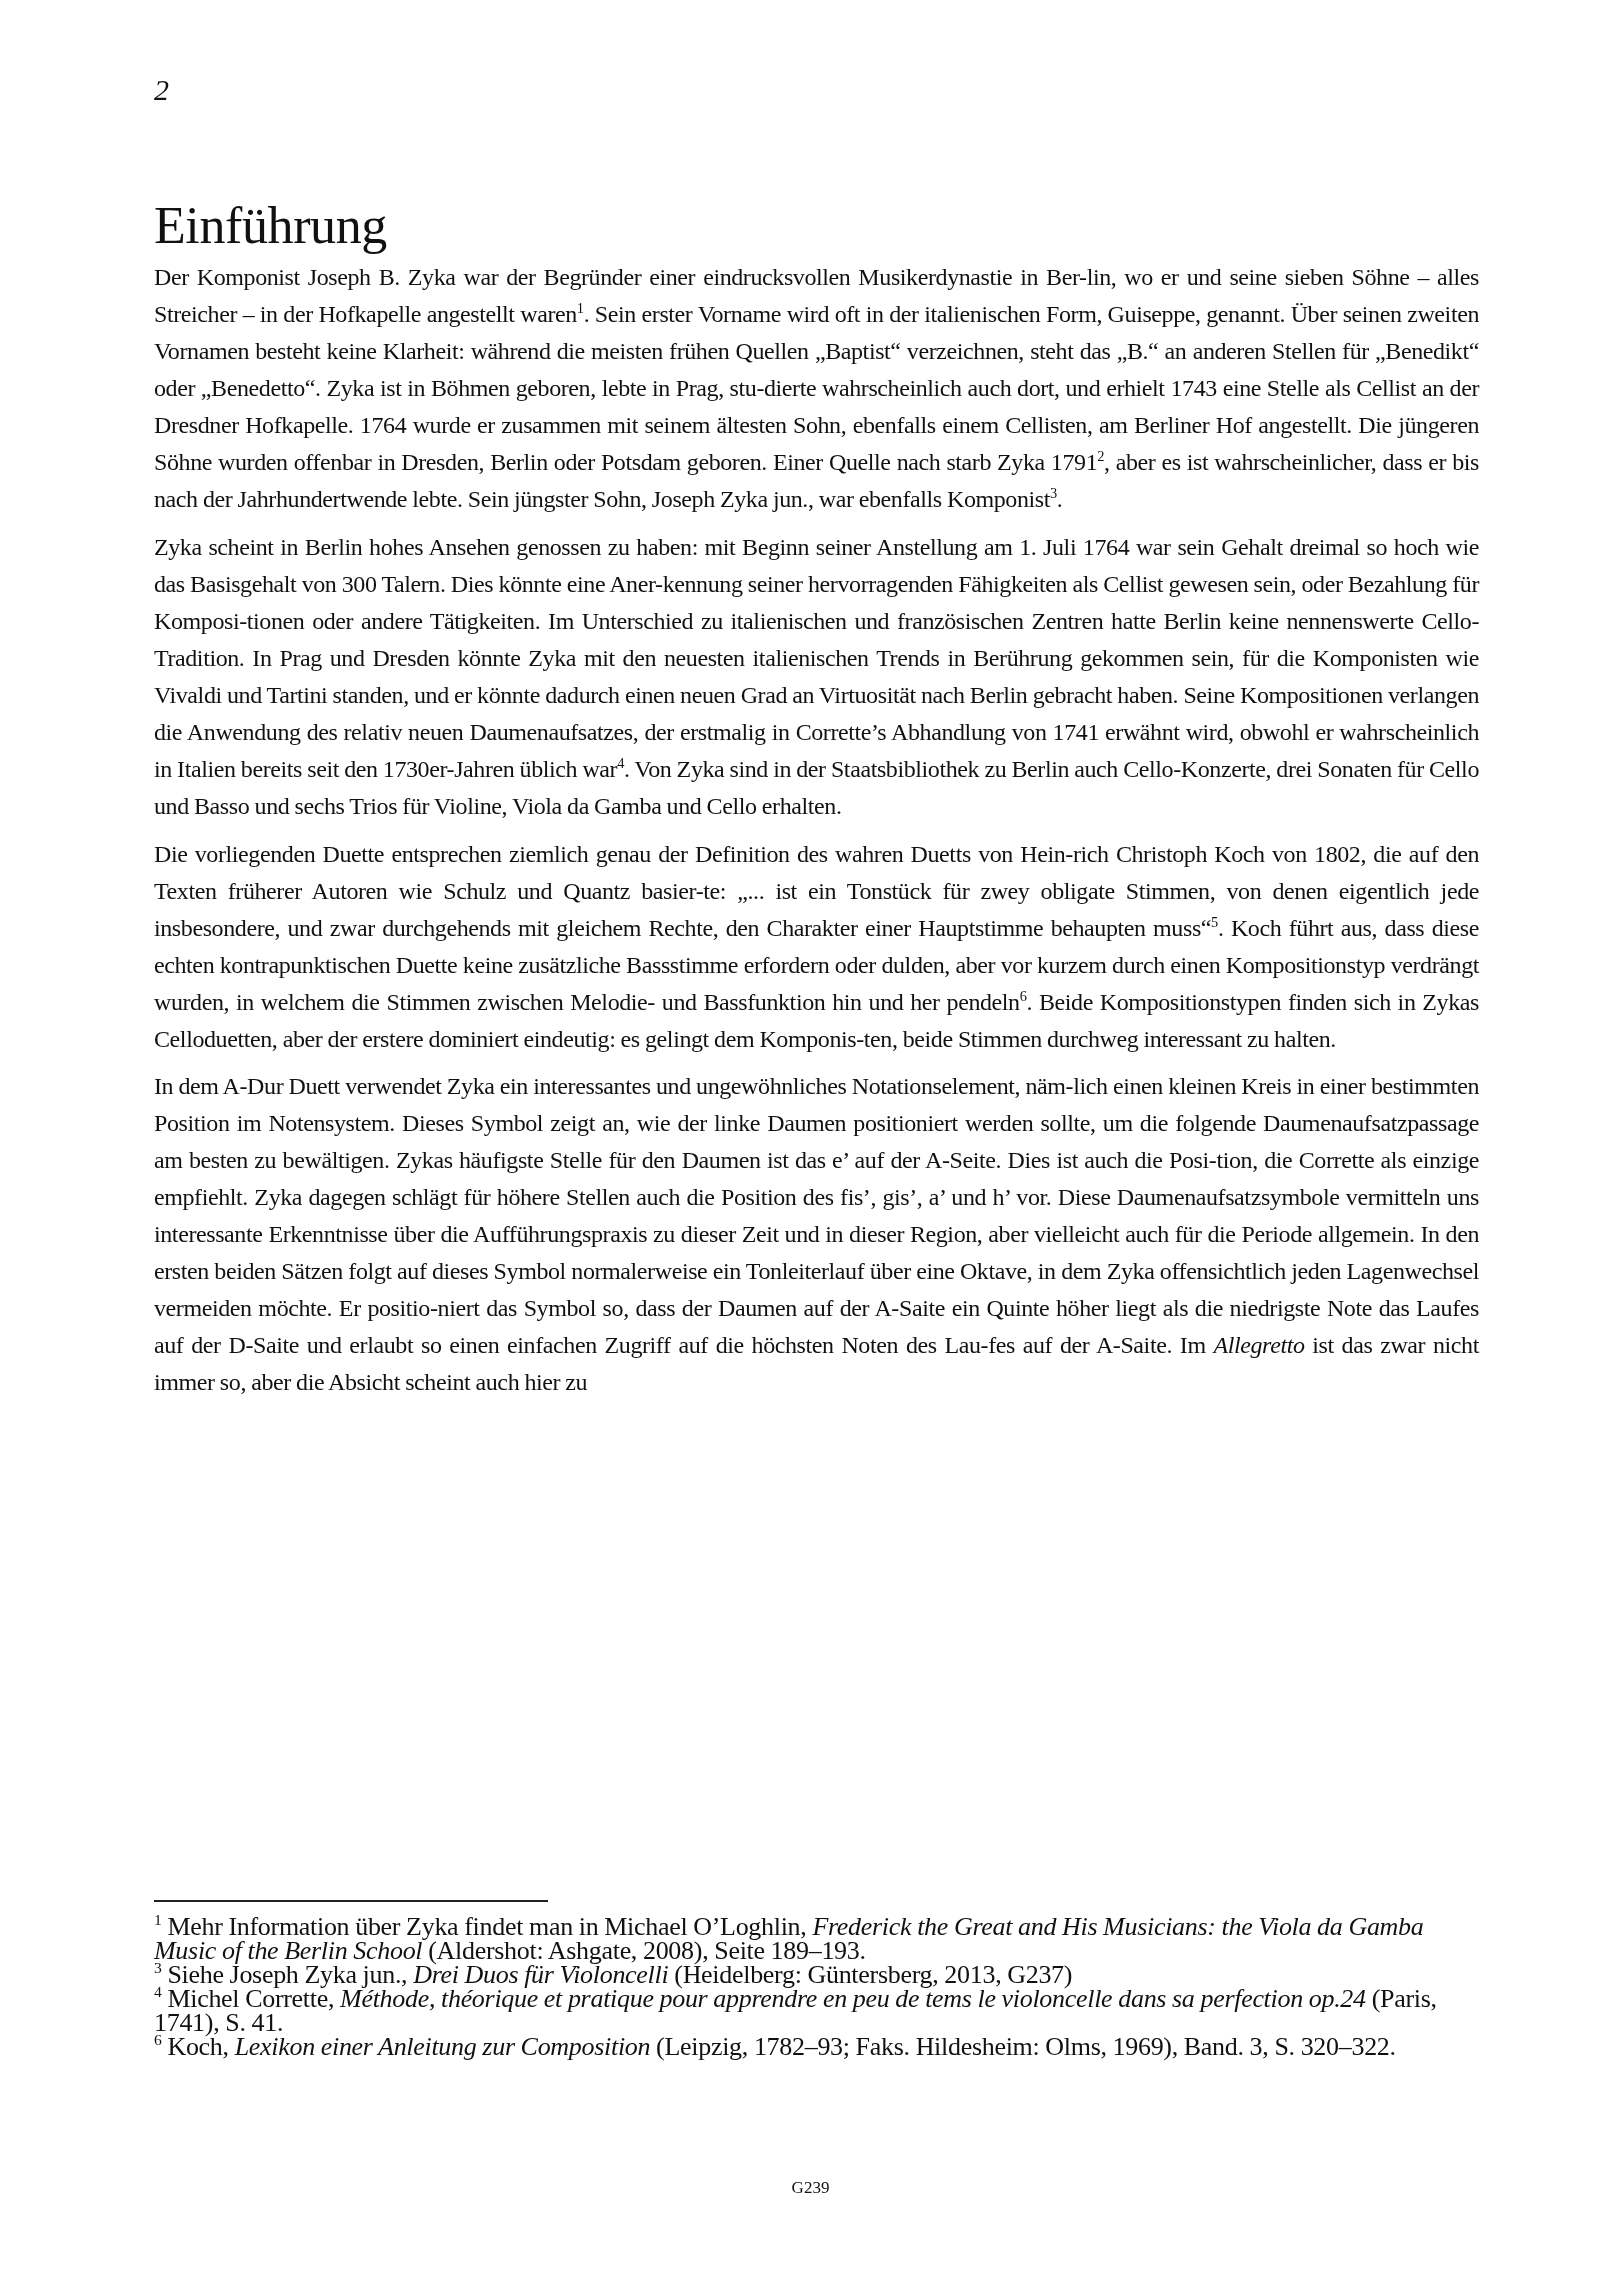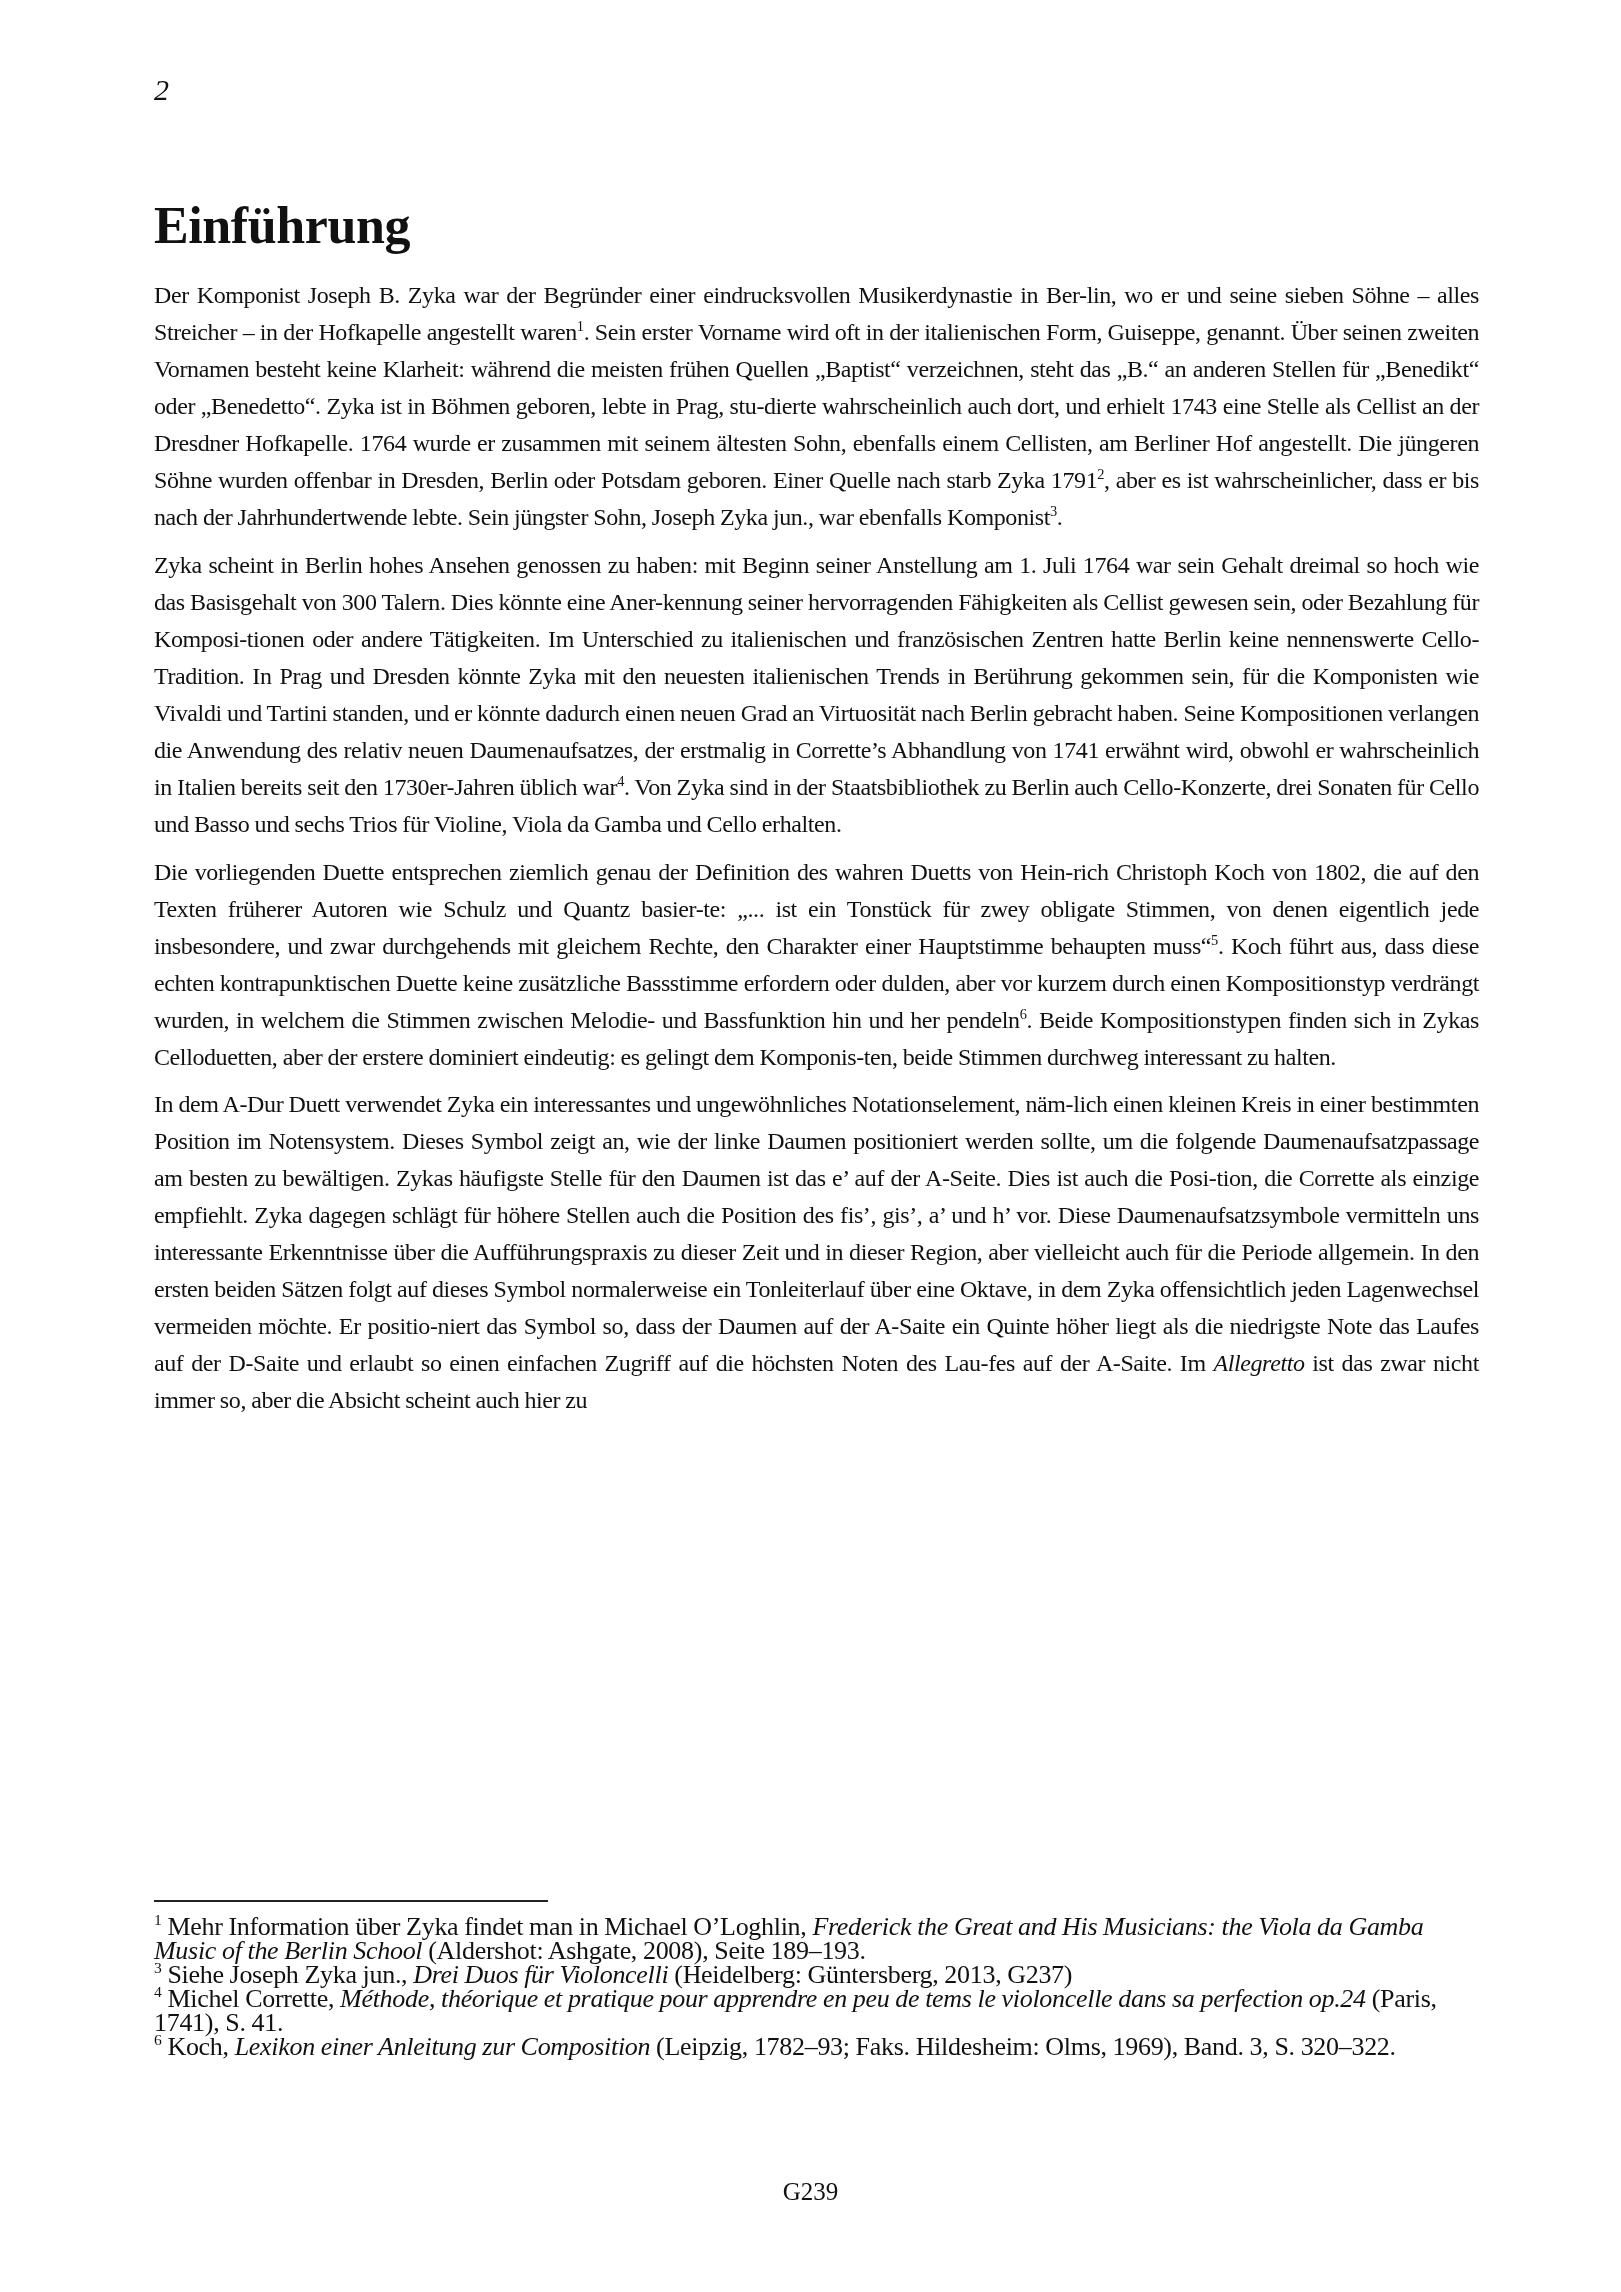--- a/index.html
+++ b/index.html
@@ -1,26 +1,26 @@
 <!DOCTYPE html>
 <html style="font-size:14.3px"><head>
 <meta charset="utf-8">
 <style>
   html, body { margin: 0; padding: 0; background: #ffffff; }
   body { width: 1621px; height: 2293px; position: relative; overflow: hidden;
          font-family: "Liberation Serif", "DejaVu Serif", serif; color: #111111; }
   .page-number { position: absolute; left: 154px; top: 73px; font-size: 30px; font-style: italic; }
   .content { position: absolute; left: 154px; top: 197px; width: 1325px; }
-  .title { font-size: 52px; font-weight: bold; margin: 0 0 23px 0; line-height: 1.1; letter-spacing: -0.4px; }
+  .title { font-size: 52px; font-weight: normal; margin: 0 0 5px 0; line-height: 1.1; letter-spacing: -0.4px; }
   .para { font-size: 24px; line-height: 37px; margin: 0 0 10.7px 0; text-align: justify; letter-spacing: -0.4px; word-spacing: -0.4px; }
   .para sup, .fn sup { font-size: 0.6em; line-height: 0; vertical-align: super; }
   .rule { position: absolute; left: 154px; top: 1900px; width: 394px; height: 1.8px; background: #222; }
   .footnotes { position: absolute; left: 154px; top: 1915px; width: 1325px; }
   .fn { font-size: 26px; line-height: 24px; margin: 0; letter-spacing: -0.3px; word-spacing: -0.3px; }
-  .footer-code { position: absolute; left: 0; width: 1621px; top: 2178px; text-align: center; font-size: 25px; }
+  .footer-code { position: absolute; left: 0; width: 1621px; top: 2178px; text-align: center; font-size: 17px; }
 </style>
 </head>
 <body>
 
 <div class="page-number">2</div>
 
 <div class="content">
   <h1 class="title">Einführung</h1>
   <p class="para">Der Komponist Joseph B. Zyka war der Begründer einer eindrucksvollen Musikerdynastie in Ber-lin, wo er und seine sieben Söhne – alles Streicher – in der Hofkapelle angestellt waren<sup>1</sup>. Sein erster Vorname wird oft in der italienischen Form, Guiseppe, genannt. Über seinen zweiten Vornamen besteht keine Klarheit: während die meisten frühen Quellen „Baptist“ verzeichnen, steht das „B.“ an anderen Stellen für „Benedikt“ oder „Benedetto“. Zyka ist in Böhmen geboren, lebte in Prag, stu-dierte wahrscheinlich auch dort, und erhielt 1743 eine Stelle als Cellist an der Dresdner Hofkapelle. 1764 wurde er zusammen mit seinem ältesten Sohn, ebenfalls einem Cellisten, am Berliner Hof angestellt. Die jüngeren Söhne wurden offenbar in Dresden, Berlin oder Potsdam geboren. Einer Quelle nach starb Zyka 1791<sup>2</sup>, aber es ist wahrscheinlicher, dass er bis nach der Jahrhundertwende lebte. Sein jüngster Sohn, Joseph Zyka jun., war ebenfalls Komponist<sup>3</sup>.</p>
   <p class="para">Zyka scheint in Berlin hohes Ansehen genossen zu haben: mit Beginn seiner Anstellung am 1. Juli 1764 war sein Gehalt dreimal so hoch wie das Basisgehalt von 300 Talern. Dies könnte eine Aner-kennung seiner hervorragenden Fähigkeiten als Cellist gewesen sein, oder Bezahlung für Komposi-tionen oder andere Tätigkeiten. Im Unterschied zu italienischen und französischen Zentren hatte Berlin keine nennenswerte Cello-Tradition. In Prag und Dresden könnte Zyka mit den neuesten italienischen Trends in Berührung gekommen sein, für die Komponisten wie Vivaldi und Tartini standen, und er könnte dadurch einen neuen Grad an Virtuosität nach Berlin gebracht haben. Seine Kompositionen verlangen die Anwendung des relativ neuen Daumenaufsatzes, der erstmalig in Corrette’s Abhandlung von 1741 erwähnt wird, obwohl er wahrscheinlich in Italien bereits seit den 1730er-Jahren üblich war<sup>4</sup>. Von Zyka sind in der Staatsbibliothek zu Berlin auch Cello-Konzerte, drei Sonaten für Cello und Basso und sechs Trios für Violine, Viola da Gamba und Cello erhalten.</p>

